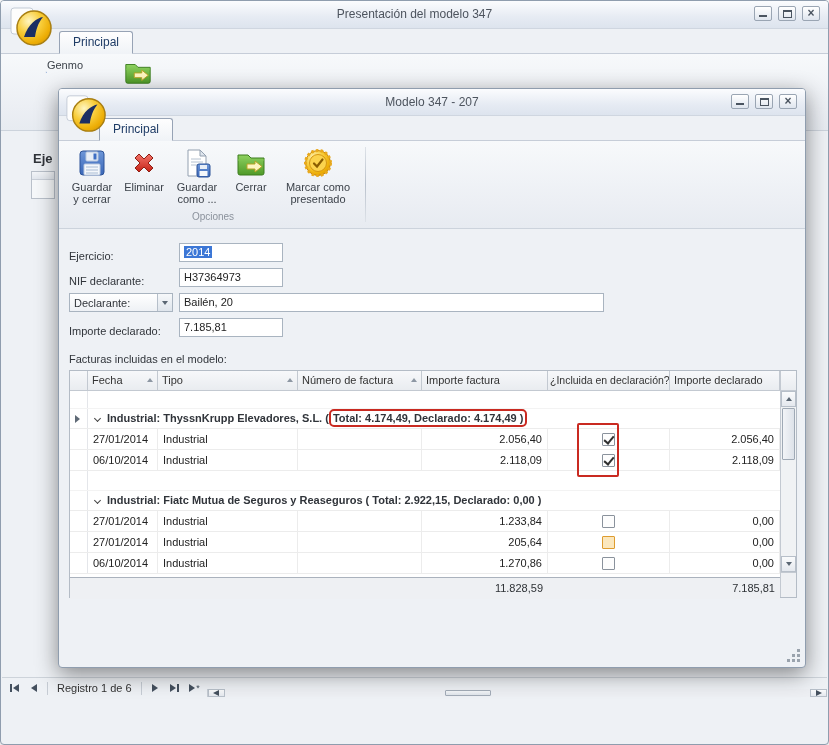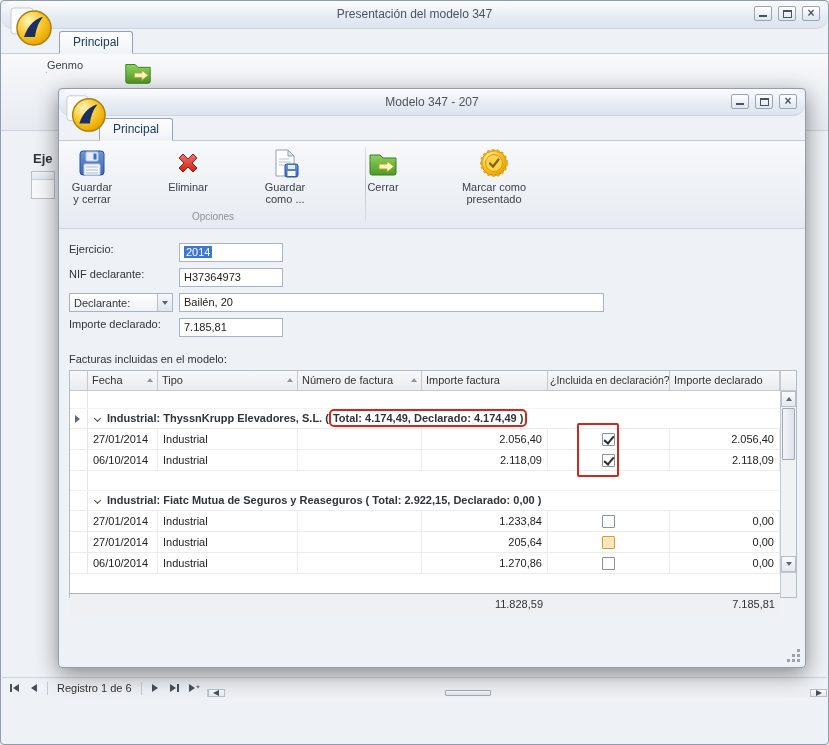--- a/index.html
+++ b/index.html
@@ -4,21 +4,21 @@
 <style>
   *{margin:0;padding:0;box-sizing:border-box;}
   html,body{width:829px;height:745px;}
   body{font-family:"Liberation Sans",sans-serif;background:#fff;position:relative;overflow:hidden;font-size:11px;color:#30343a;}
   .stage{position:absolute;inset:0;}
 
   
   .win{position:absolute;border:1px solid #8f9dae;border-radius:4px;background:#eef1f5;overflow:hidden;}
   #mainwin{inset:0;box-shadow:0 2px 8px rgba(0,0,0,.2);}
   #dialog{left:58px;top:88px;width:748px;height:580px;box-shadow:0 6px 22px rgba(0,0,0,.45);}
-  .titlebar{height:27px;background:linear-gradient(#fbfcfe,#e6ebf3 60%,#dde4ee);border-bottom:1px solid #cfd6e0;position:relative;border-radius:12px;}
+  .titlebar{height:27px;background:linear-gradient(#fbfcfe,#e6ebf3 60%,#dde4ee);border-bottom:1px solid #cfd6e0;position:relative;}
   #mainwin .titlebar{height:28px;}
   .tb-title{text-align:center;line-height:26px;font-size:12px;color:#4d545e;}
   .winbtns{position:absolute;right:8px;top:5px;display:flex;gap:6px;}
   .wbtn{width:18px;height:15px;border:1px solid #9aa5b3;border-radius:2px;background:linear-gradient(#ffffff,#dfe5ee);display:flex;align-items:flex-end;justify-content:center;cursor:default;}
   .g-min{width:8px;height:2px;background:#4a5460;margin-bottom:3px;}
   .g-max{width:9px;height:8px;border:1px solid #4a5460;border-top-width:2px;margin-bottom:2px;}
   .g-close{font-size:12px;line-height:13px;font-weight:bold;color:#4a5460;align-self:center;}
 
   .appicon{position:absolute;z-index:6;}
   #mainwin .appicon{left:8px;top:3px;width:44px;height:44px;}
@@ -38,31 +38,31 @@
   #bgbtn1 .ico{margin-left:6px;}
   #bgbtn2{left:122px;width:46px;align-items:center;}
   .bgbtn .ico{width:30px;height:30px;}
   .bgbtn .lbl{margin-top:2px;font-size:11px;line-height:12px;color:#3c424a;text-align:left;}
   .frag-eje{position:absolute;left:32px;top:150px;font-size:13px;color:#30343a;font-weight:bold;}
   .frag-panel{position:absolute;left:30px;top:170px;width:24px;height:28px;border:1px solid #b9c0ca;background:#f6f8fa;}
   .frag-panel::before{content:"";display:block;height:7px;background:linear-gradient(#f3f5f8,#e2e7ee);border-bottom:1px solid #c9cfd8;}
 
   
   .ribbon{height:88px;background:linear-gradient(#f7f9fb,#eceff4 70%,#e7ebf1);border-bottom:1px solid #ccd3dc;position:relative;padding:3px 0 0 6px;}
-  .rbtns{display:flex;height:66px;gap:44px;}
+  .rbtns{display:flex;height:66px;}
   .rbtn{display:flex;flex-direction:column;align-items:center;padding-top:3px;border-radius:3px;}
   .rbtn .ico{width:32px;height:32px;}
   .rbtn .lbl{margin-top:2px;font-size:11px;line-height:12px;color:#3c424a;text-align:center;white-space:pre-line;}
   .rb-w1{width:54px}.rb-w2{width:50px}.rb-w3{width:56px}.rb-w4{width:82px}.rb-w5{width:52px}
   .rcaption{position:absolute;left:6px;top:70px;width:296px;text-align:center;font-size:10px;color:#8b929c;}
   .vsep{position:absolute;left:306px;top:6px;bottom:6px;width:1px;background:linear-gradient(#dde2e8,#b9c1cc,#dde2e8);}
 
   
   .dbody{height:440px;padding:14px 10px 0;position:relative;}
-  .frow{display:flex;align-items:flex-start;margin-bottom:6px;height:19px;}
+  .frow{display:flex;align-items:flex-end;margin-bottom:6px;height:19px;}
   .flabel{width:110px;color:#30343a;}
   .tbox{height:19px;border:1px solid #a9b4c0;background:#fff;padding:0 4px;line-height:17px;color:#222;overflow:hidden;white-space:nowrap;}
   .w104{width:104px}.w425{width:425px}.w228{width:228px}
   .selval{background:#3c77d6;color:#fff;padding:0 2px;}
   .combo{width:104px;margin-right:6px;height:19px;border:1px solid #a9b4c0;background:linear-gradient(#ffffff,#eef1f5);display:flex;align-items:center;}
   .combo .ctext{flex:1;padding-left:4px;color:#30343a;}
   .darrow{width:15px;height:100%;border-left:1px solid #b6bfca;background:linear-gradient(#f6f8fa,#dfe5ec);display:flex;align-items:center;justify-content:center;}
   .darrow::after{content:"";border-left:3.5px solid transparent;border-right:3.5px solid transparent;border-top:4px solid #5a6673;}
   .datebox{display:flex;padding:0;width:104px;}
   .datebox .dtext{flex:1;padding:0 4px;line-height:17px;}
@@ -85,21 +85,21 @@
   .empty-row{height:18px;border-bottom:1px solid #f3f3f3;}
   .empty-row2{height:20px;border-bottom:1px solid #f3f3f3;}
   .grouprow{display:flex;height:20px;font-weight:bold;border-bottom:1px solid #ececec;}
   .grouprow .gtext{flex:1;line-height:19px;padding-left:4px;white-space:nowrap;overflow:hidden;}
   .chev{display:inline-block;width:5px;height:5px;border-right:1.5px solid #444;border-bottom:1.5px solid #444;transform:rotate(45deg);margin:0 7px 2px 3px;vertical-align:middle;}
   .ann-inline{outline:2px solid #c92a21;outline-offset:1px;border-radius:2px;margin-left:3px;padding:0 1px;}
   .inc{display:flex;align-items:center;justify-content:center;padding:0;}
   .cb{width:13px;height:13px;border:1px solid #8a929c;background:#fdfdfd;position:relative;border-radius:1px;}
   .cb.checked::after{content:"";position:absolute;left:3px;top:0;width:4px;height:8px;border-right:2px solid #2f2f2f;border-bottom:2px solid #2f2f2f;transform:rotate(40deg);}
   .cb.hl{border-color:#de9c2f;background:#fbe7bd;}
-  .gsummary{display:flex;height:22px;margin-top:19px;border-top:1px solid #aab2bd;background:#eef0f3;color:#2e3236;align-items:center;}
+  .gsummary{display:flex;height:22px;margin-top:3px;border-top:1px solid #aab2bd;background:#eef0f3;color:#2e3236;align-items:center;}
   .scell{line-height:21px;padding:0 5px;overflow:hidden;}
   .ann-box{position:absolute;left:507px;top:52px;width:42px;height:54px;border:2px solid #c92a21;border-radius:2px;pointer-events:none;z-index:3;}
 
   
   .vscroll{width:18px;border-left:1px solid #c3c9d1;display:flex;flex-direction:column;background:#f0f2f4;}
   .sb-corner{height:20px;background:linear-gradient(#f7f8fa,#e9ecf0);border-bottom:1px solid #c3c9d1;}
   .sb-btn{height:16px;background:linear-gradient(#fafbfc,#e4e8ee);border:1px solid #b7bfc9;display:flex;align-items:center;justify-content:center;}
   .sb-up::after{content:"";border-left:3.5px solid transparent;border-right:3.5px solid transparent;border-bottom:4px solid #5a6673;}
   .sb-dn::after{content:"";border-left:3.5px solid transparent;border-right:3.5px solid transparent;border-top:4px solid #5a6673;}
   .sb-track{flex:1;position:relative;}

